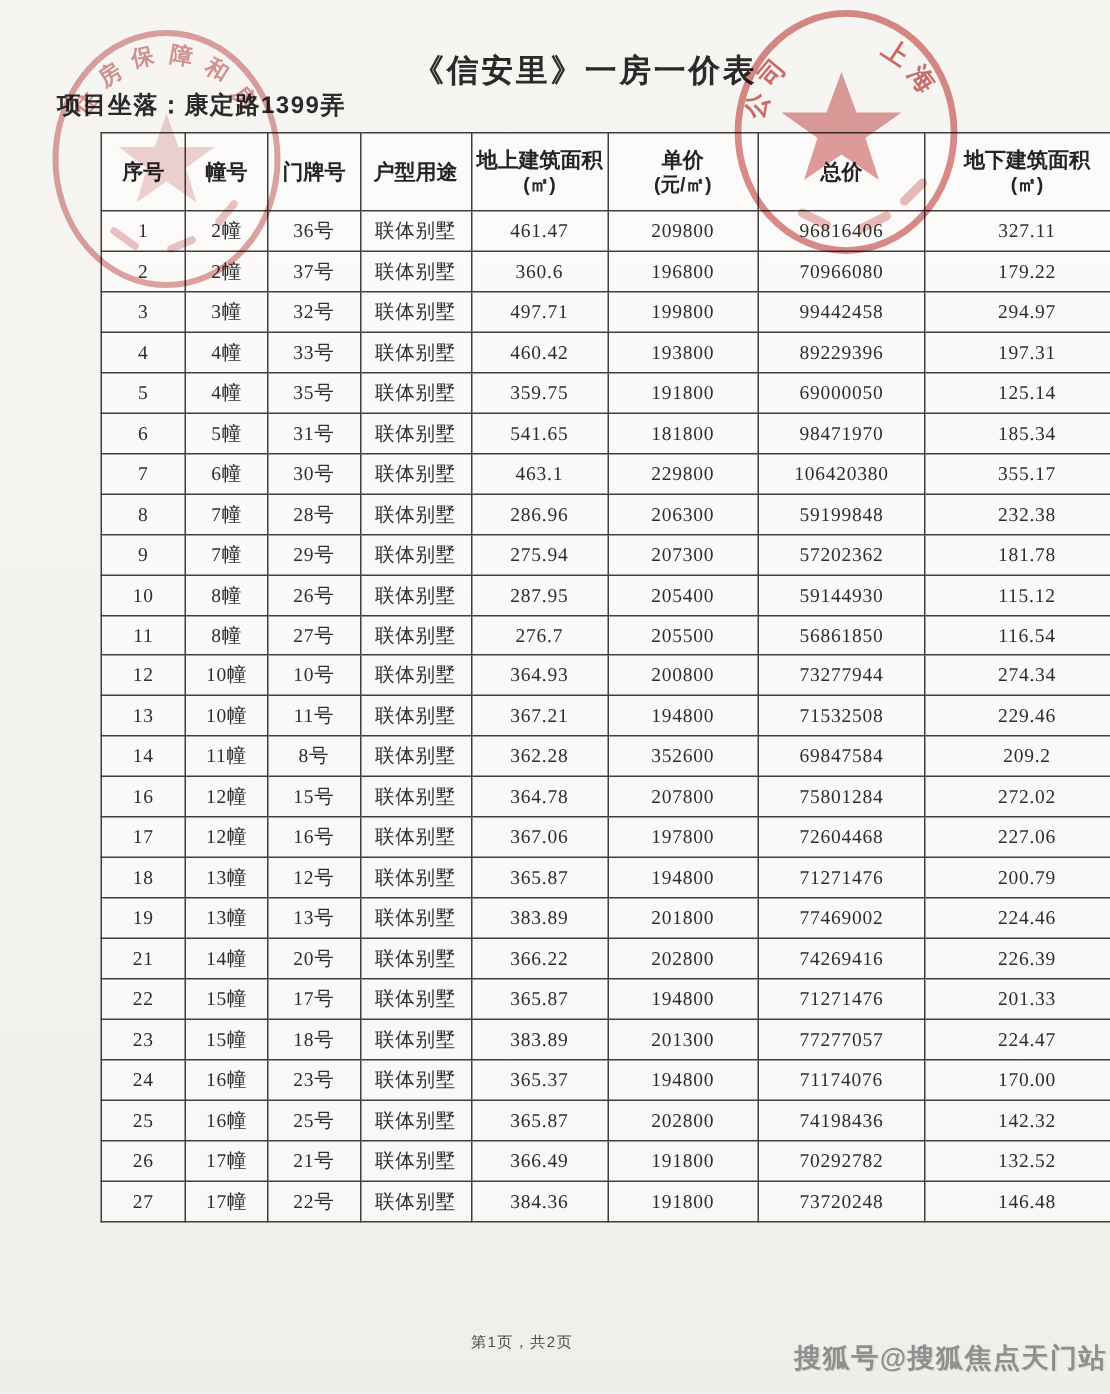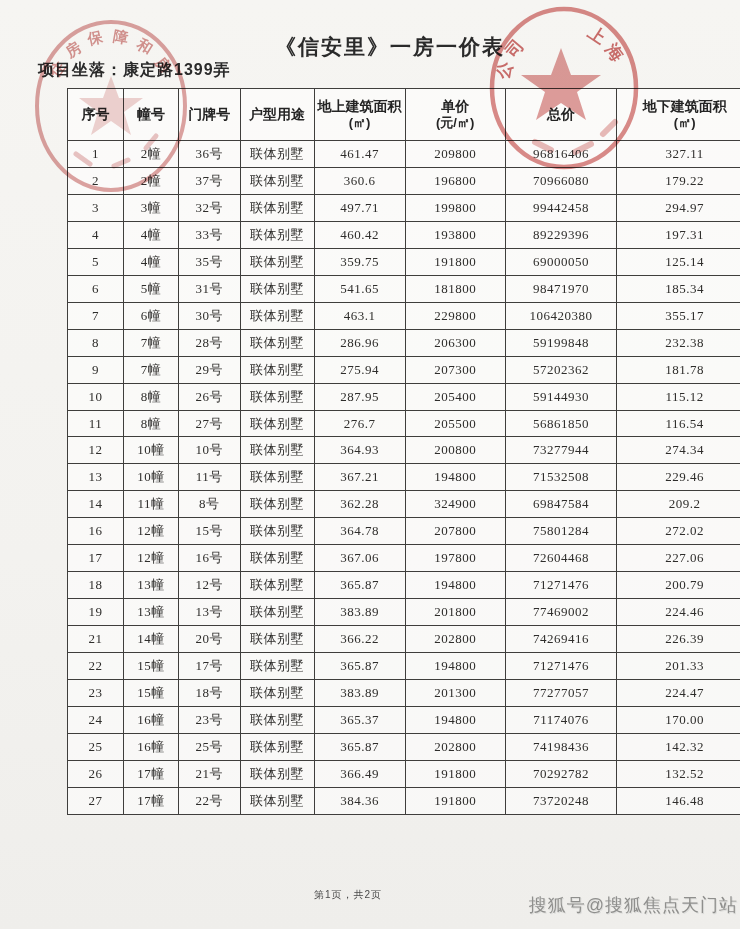--- a/index.html
+++ b/index.html
@@ -54,21 +54,21 @@
     color:#2e2d2b;
     font-family:"Liberation Serif","DejaVu Serif",serif;
     letter-spacing:0.5px;
   }
   .footer-page{
     position:absolute; top:888px; left:314px;
     font-size:10px; color:#4a4a4a; letter-spacing:1px;
   }
   .watermark{
     position:absolute; top:893px; right:2px;
-    font-size:18px; font-weight:normal; color:#8f8f8d;
+    font-size:18px; font-weight:bold; color:#8f8f8d;
     letter-spacing:1px;
     text-shadow:1px 1px 0 #dddddb;
   }
   svg.stamp{
     position:absolute; pointer-events:none;
     mix-blend-mode:multiply;
   }
   #stamp-left { left:28px; top:14px; }
   #stamp-right{ left:483px; top:2px; }
 </style>
@@ -254,21 +254,21 @@
             <td>194800</td>
             <td>71532508</td>
             <td>229.46</td>
           </tr>
           <tr>
             <td>14</td>
             <td>11幢</td>
             <td>8号</td>
             <td>联体别墅</td>
             <td>362.28</td>
-            <td>324900</td>
+            <td>352600</td>
             <td>69847584</td>
             <td>209.2</td>
           </tr>
           <tr>
             <td>16</td>
             <td>12幢</td>
             <td>15号</td>
             <td>联体别墅</td>
             <td>364.78</td>
             <td>207800</td>

